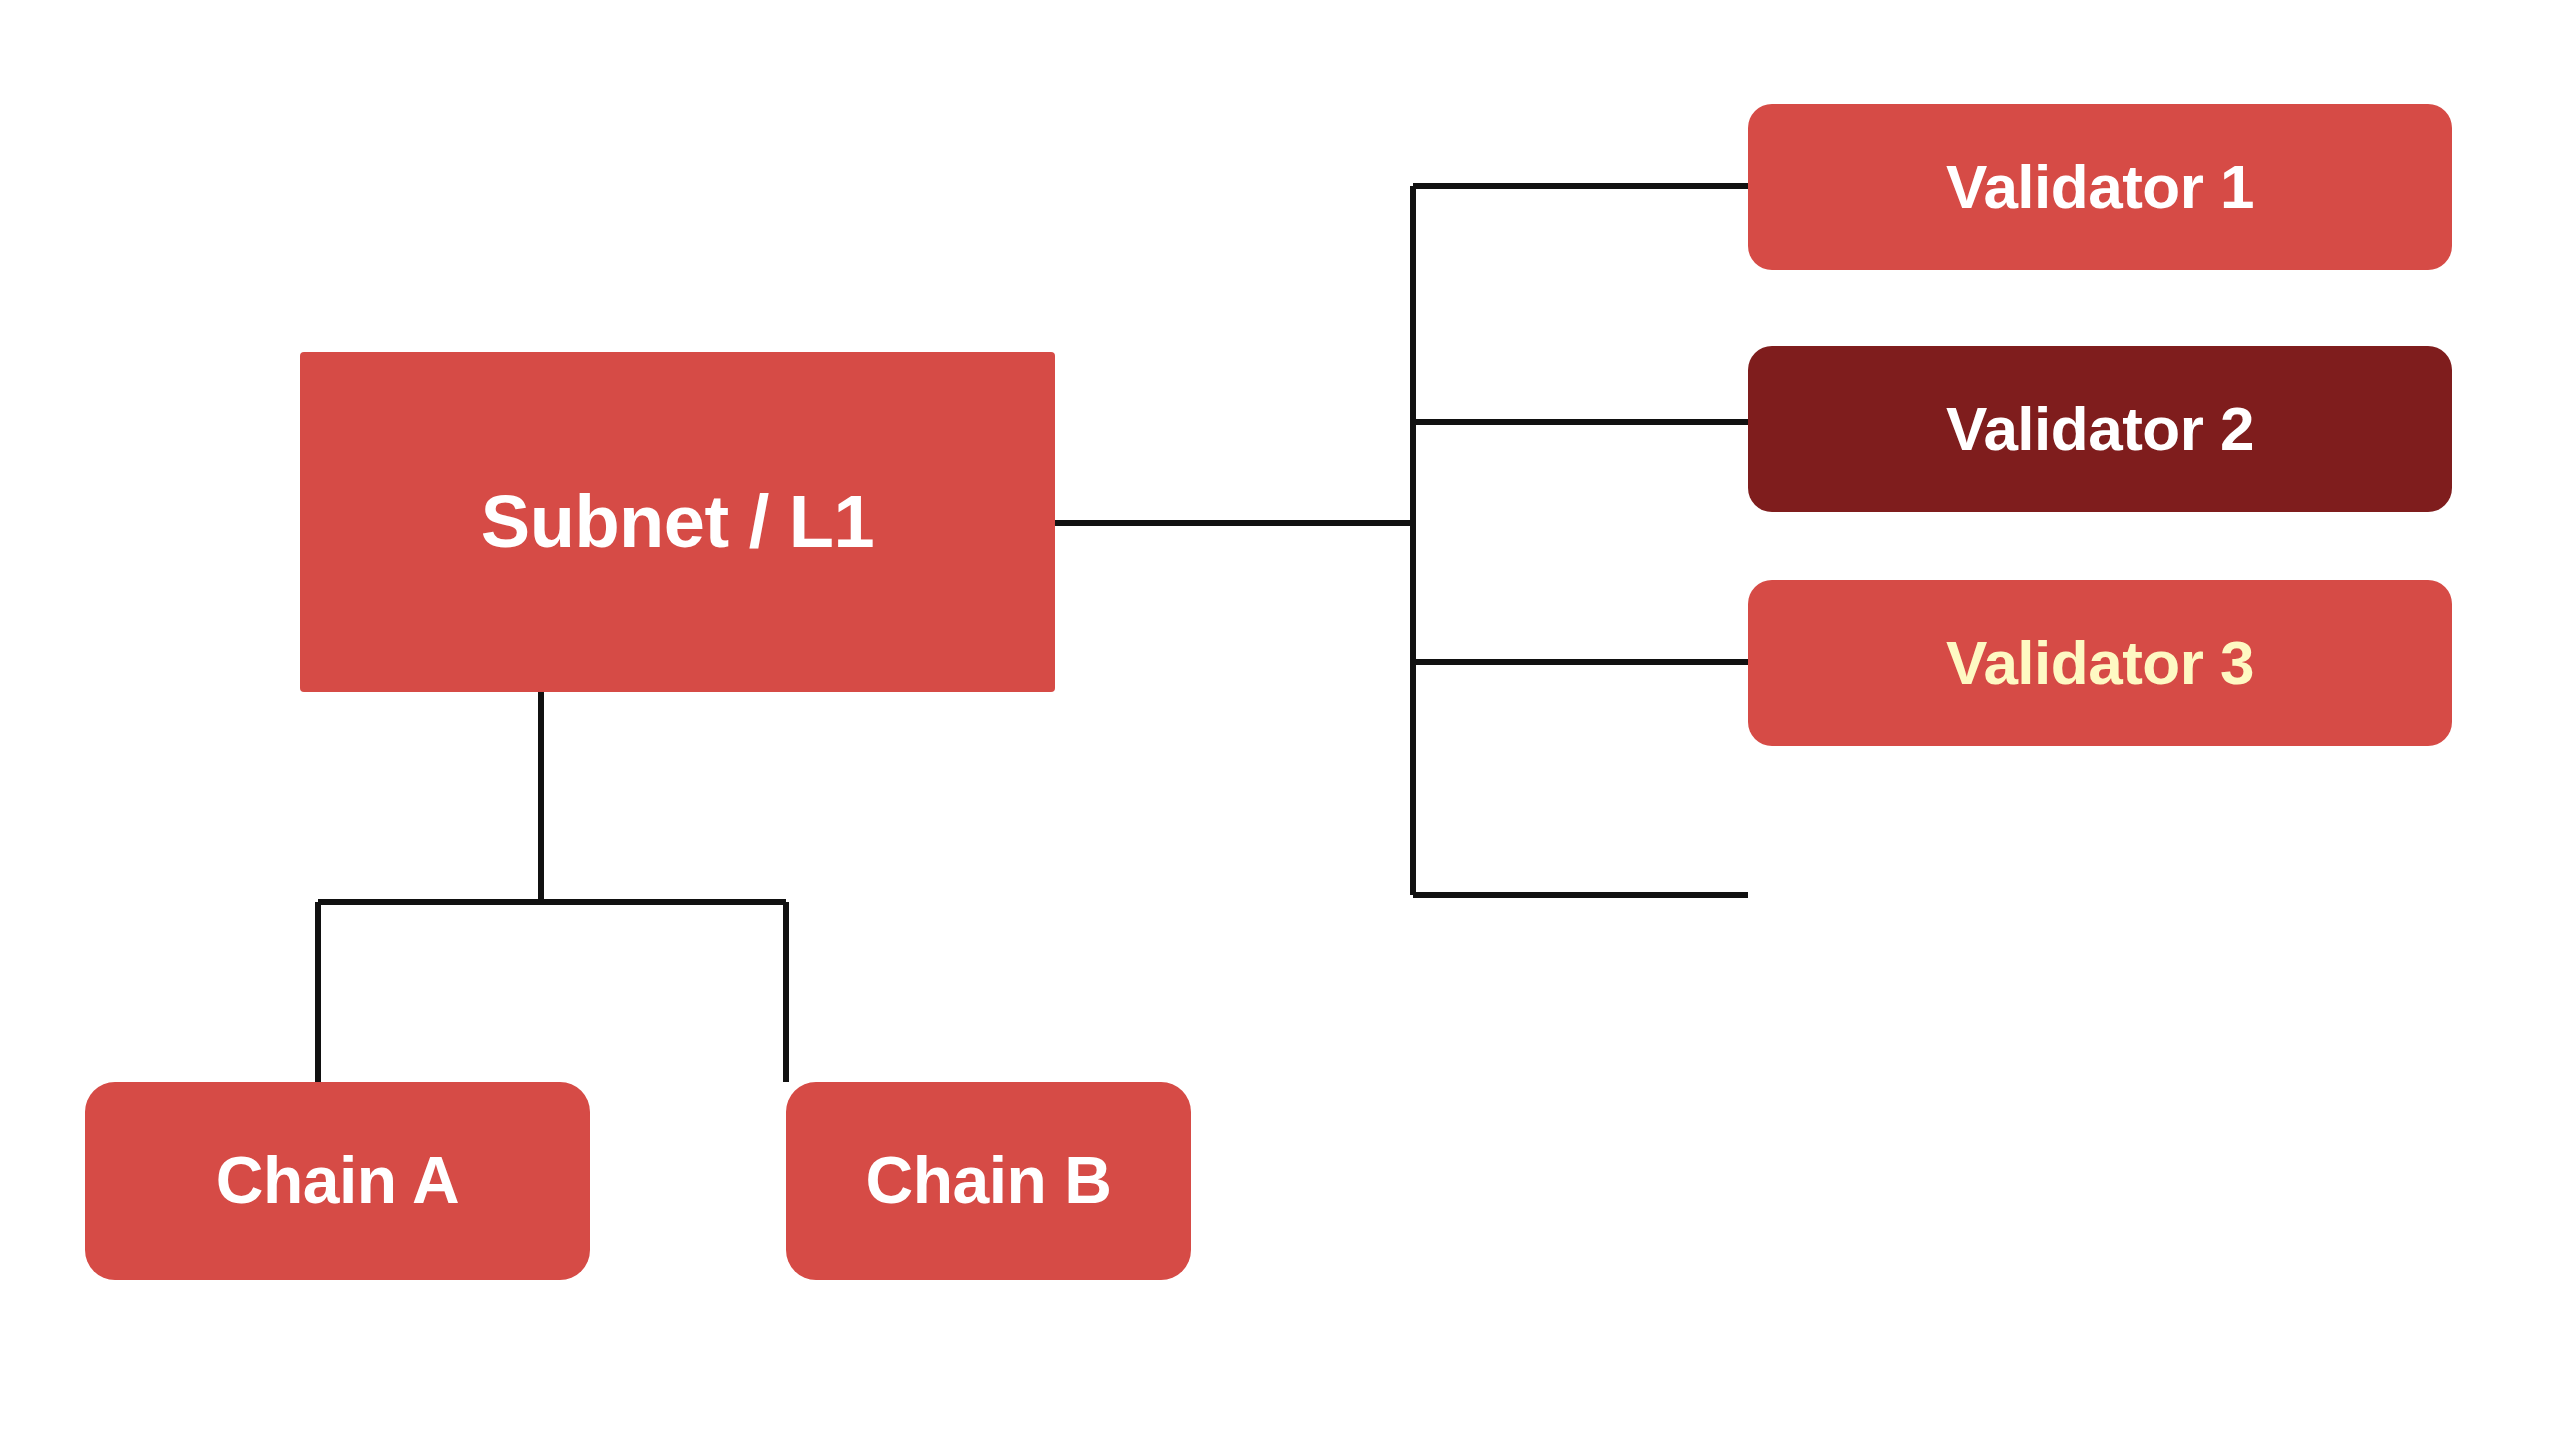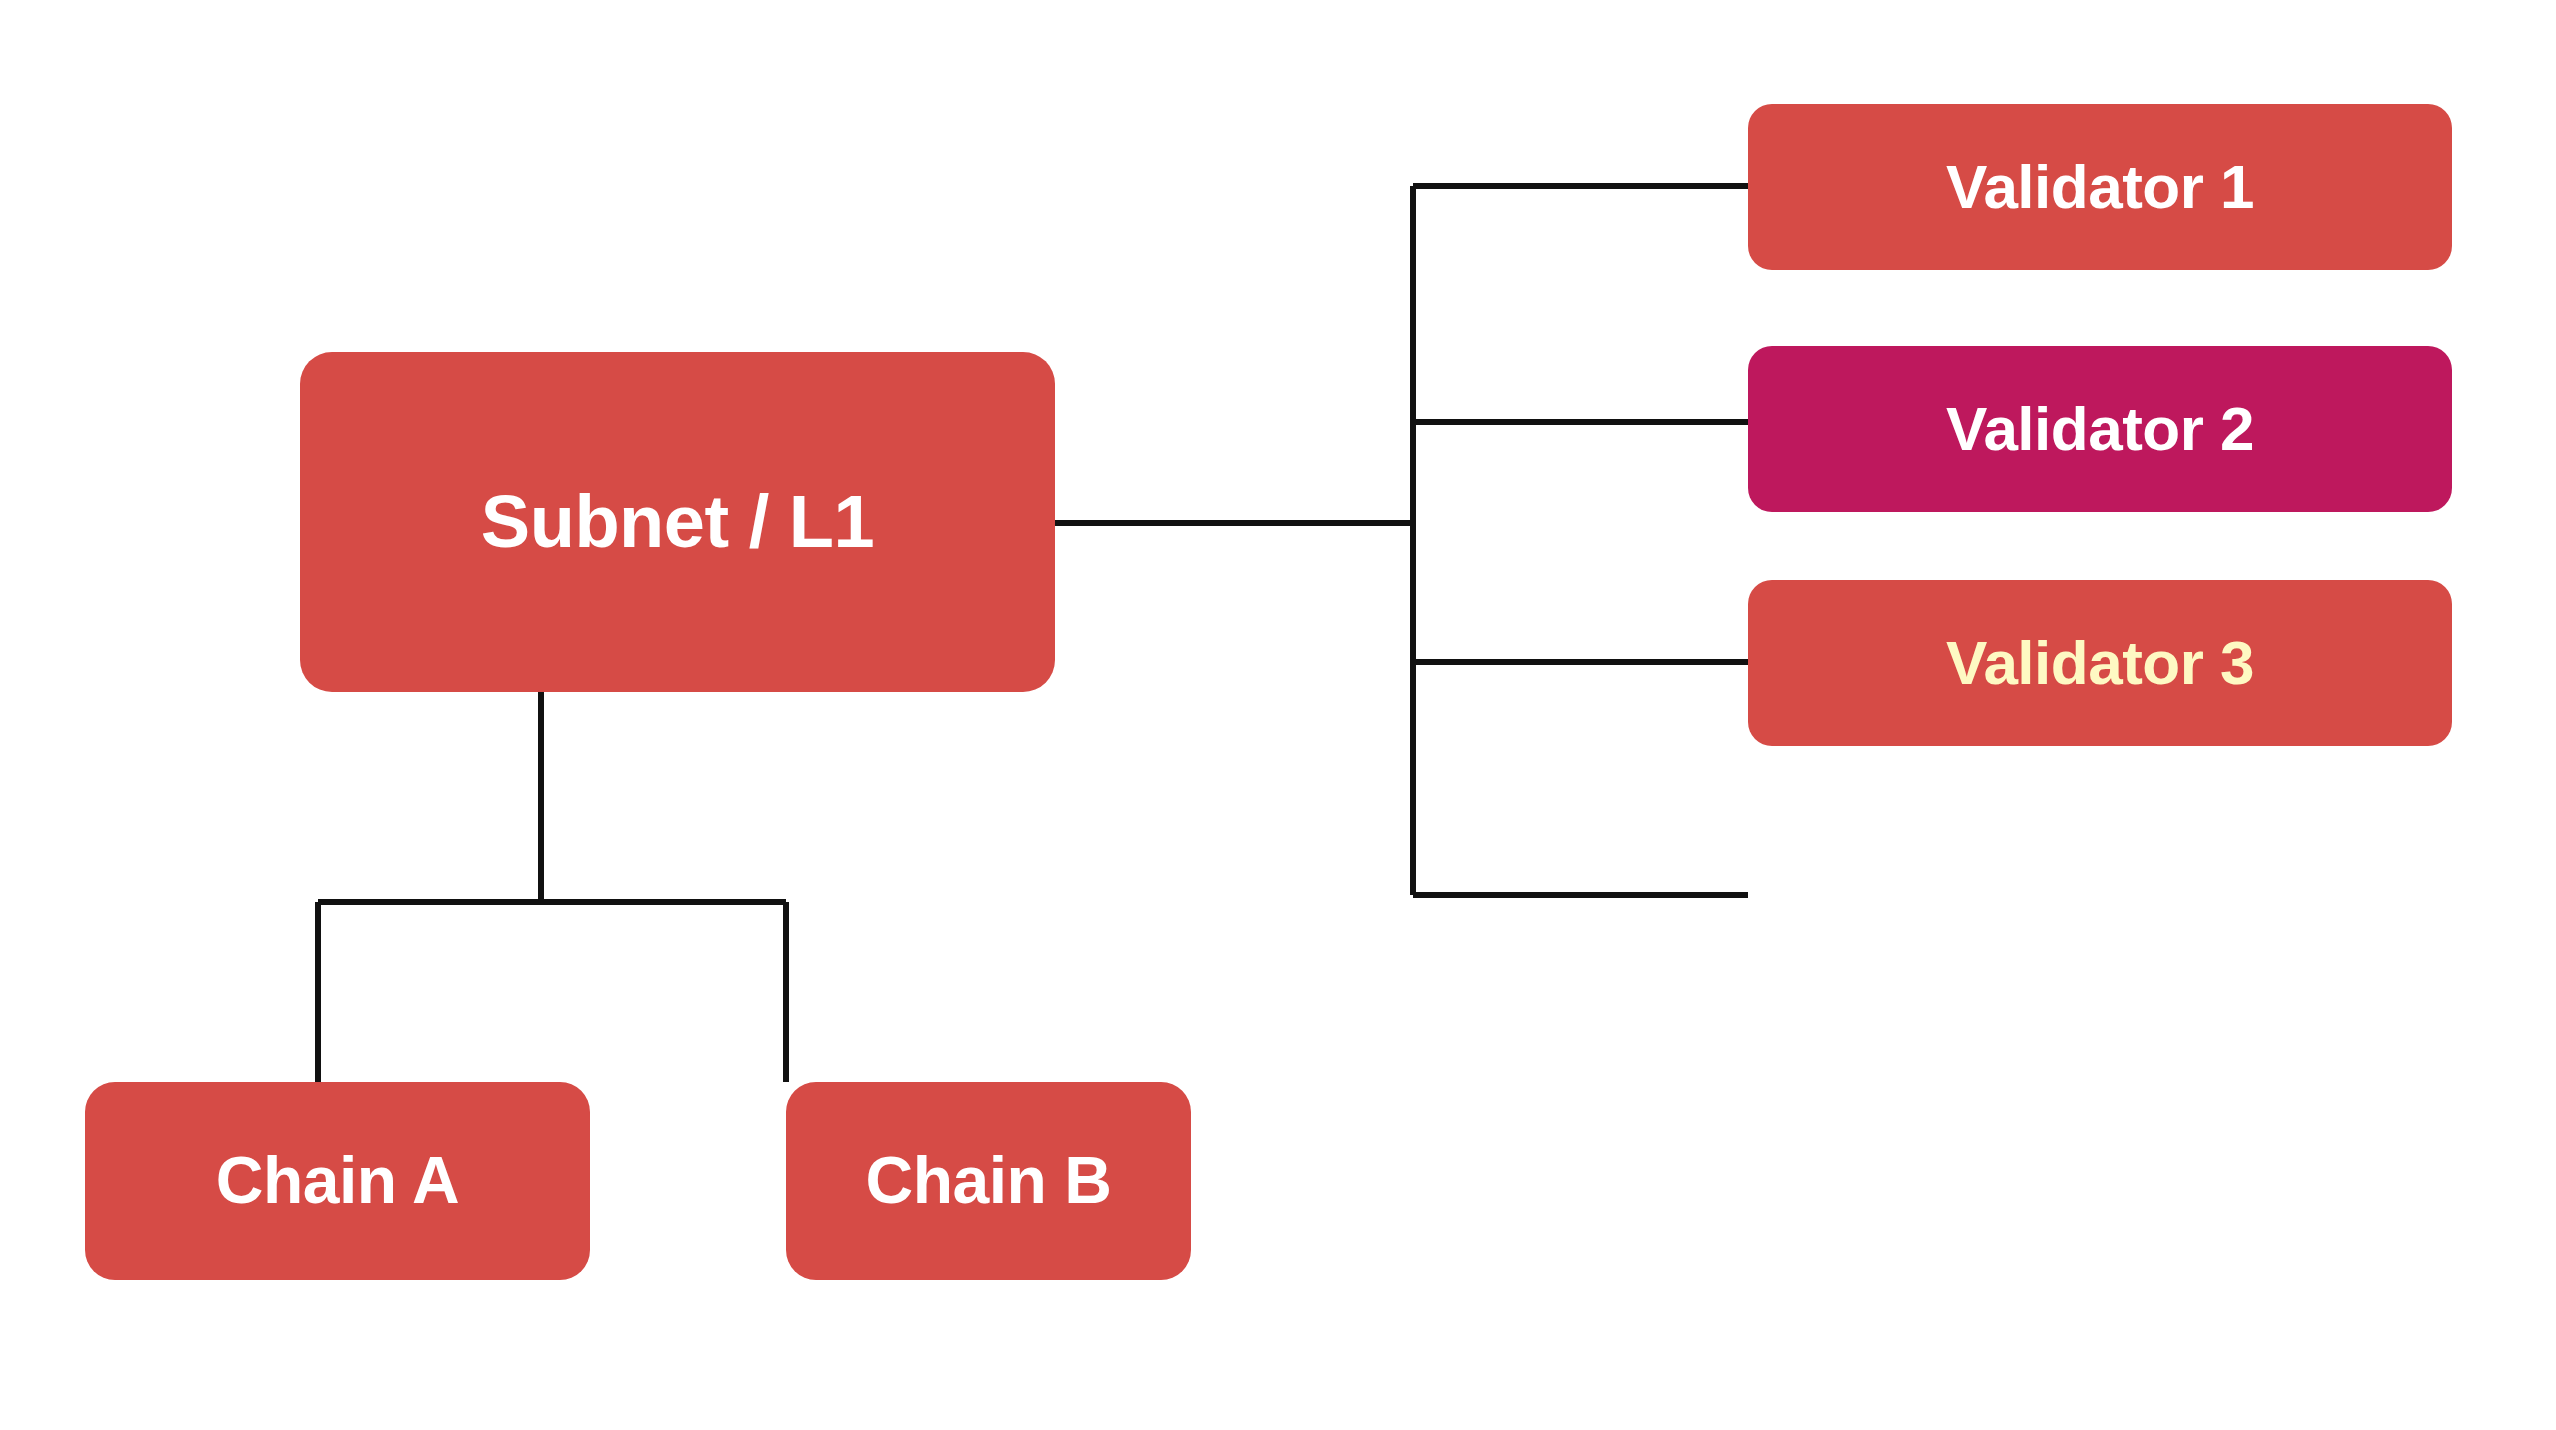--- a/index.html
+++ b/index.html
@@ -45,21 +45,21 @@
     display: block;
     line-height: 1.05;
     white-space: nowrap;
   }
 
   .node-root {
     left: 300px;
     top: 352px;
     width: 755px;
     height: 340px;
-    border-radius: 32px;
+    border-radius: 4px;
     font-size: 74px;
   }
   .node-validator {
     left: 1748px;
     width: 704px;
     height: 166px;
     border-radius: 24px;
     font-size: 62px;
   }
   .node-validator.v1 { top: 104px; }
@@ -99,21 +99,21 @@
     </g>
   </svg>
 
   <div class="node node-root" style="background-color: rgb(214, 75, 70); color: rgb(255, 255, 255);">
     <span class="node-label">Subnet / L1</span>
   </div>
 
   <div class="node node-validator v1" style="background-color: rgb(214, 75, 70); color: rgb(255, 255, 255);">
     <span class="node-label">Validator 1</span>
   </div>
-  <div class="node node-validator v2" style="background-color: #be185d; color: rgb(255, 255, 255);">
+  <div class="node node-validator v2" style="background-color: #7f1d1d; color: rgb(255, 255, 255);">
     <span class="node-label">Validator 2</span>
   </div>
   <div class="node node-validator v3" style="background-color: rgb(214, 75, 70); color: #fef9c3;">
     <span class="node-label">Validator 3</span>
   </div>
 
   <div class="node node-chain c1" style="background-color: rgb(214, 75, 70); color: rgb(255, 255, 255);">
     <span class="node-label">Chain A</span>
   </div>
   <div class="node node-chain c2" style="background-color: rgb(214, 75, 70); color: rgb(255, 255, 255);">

